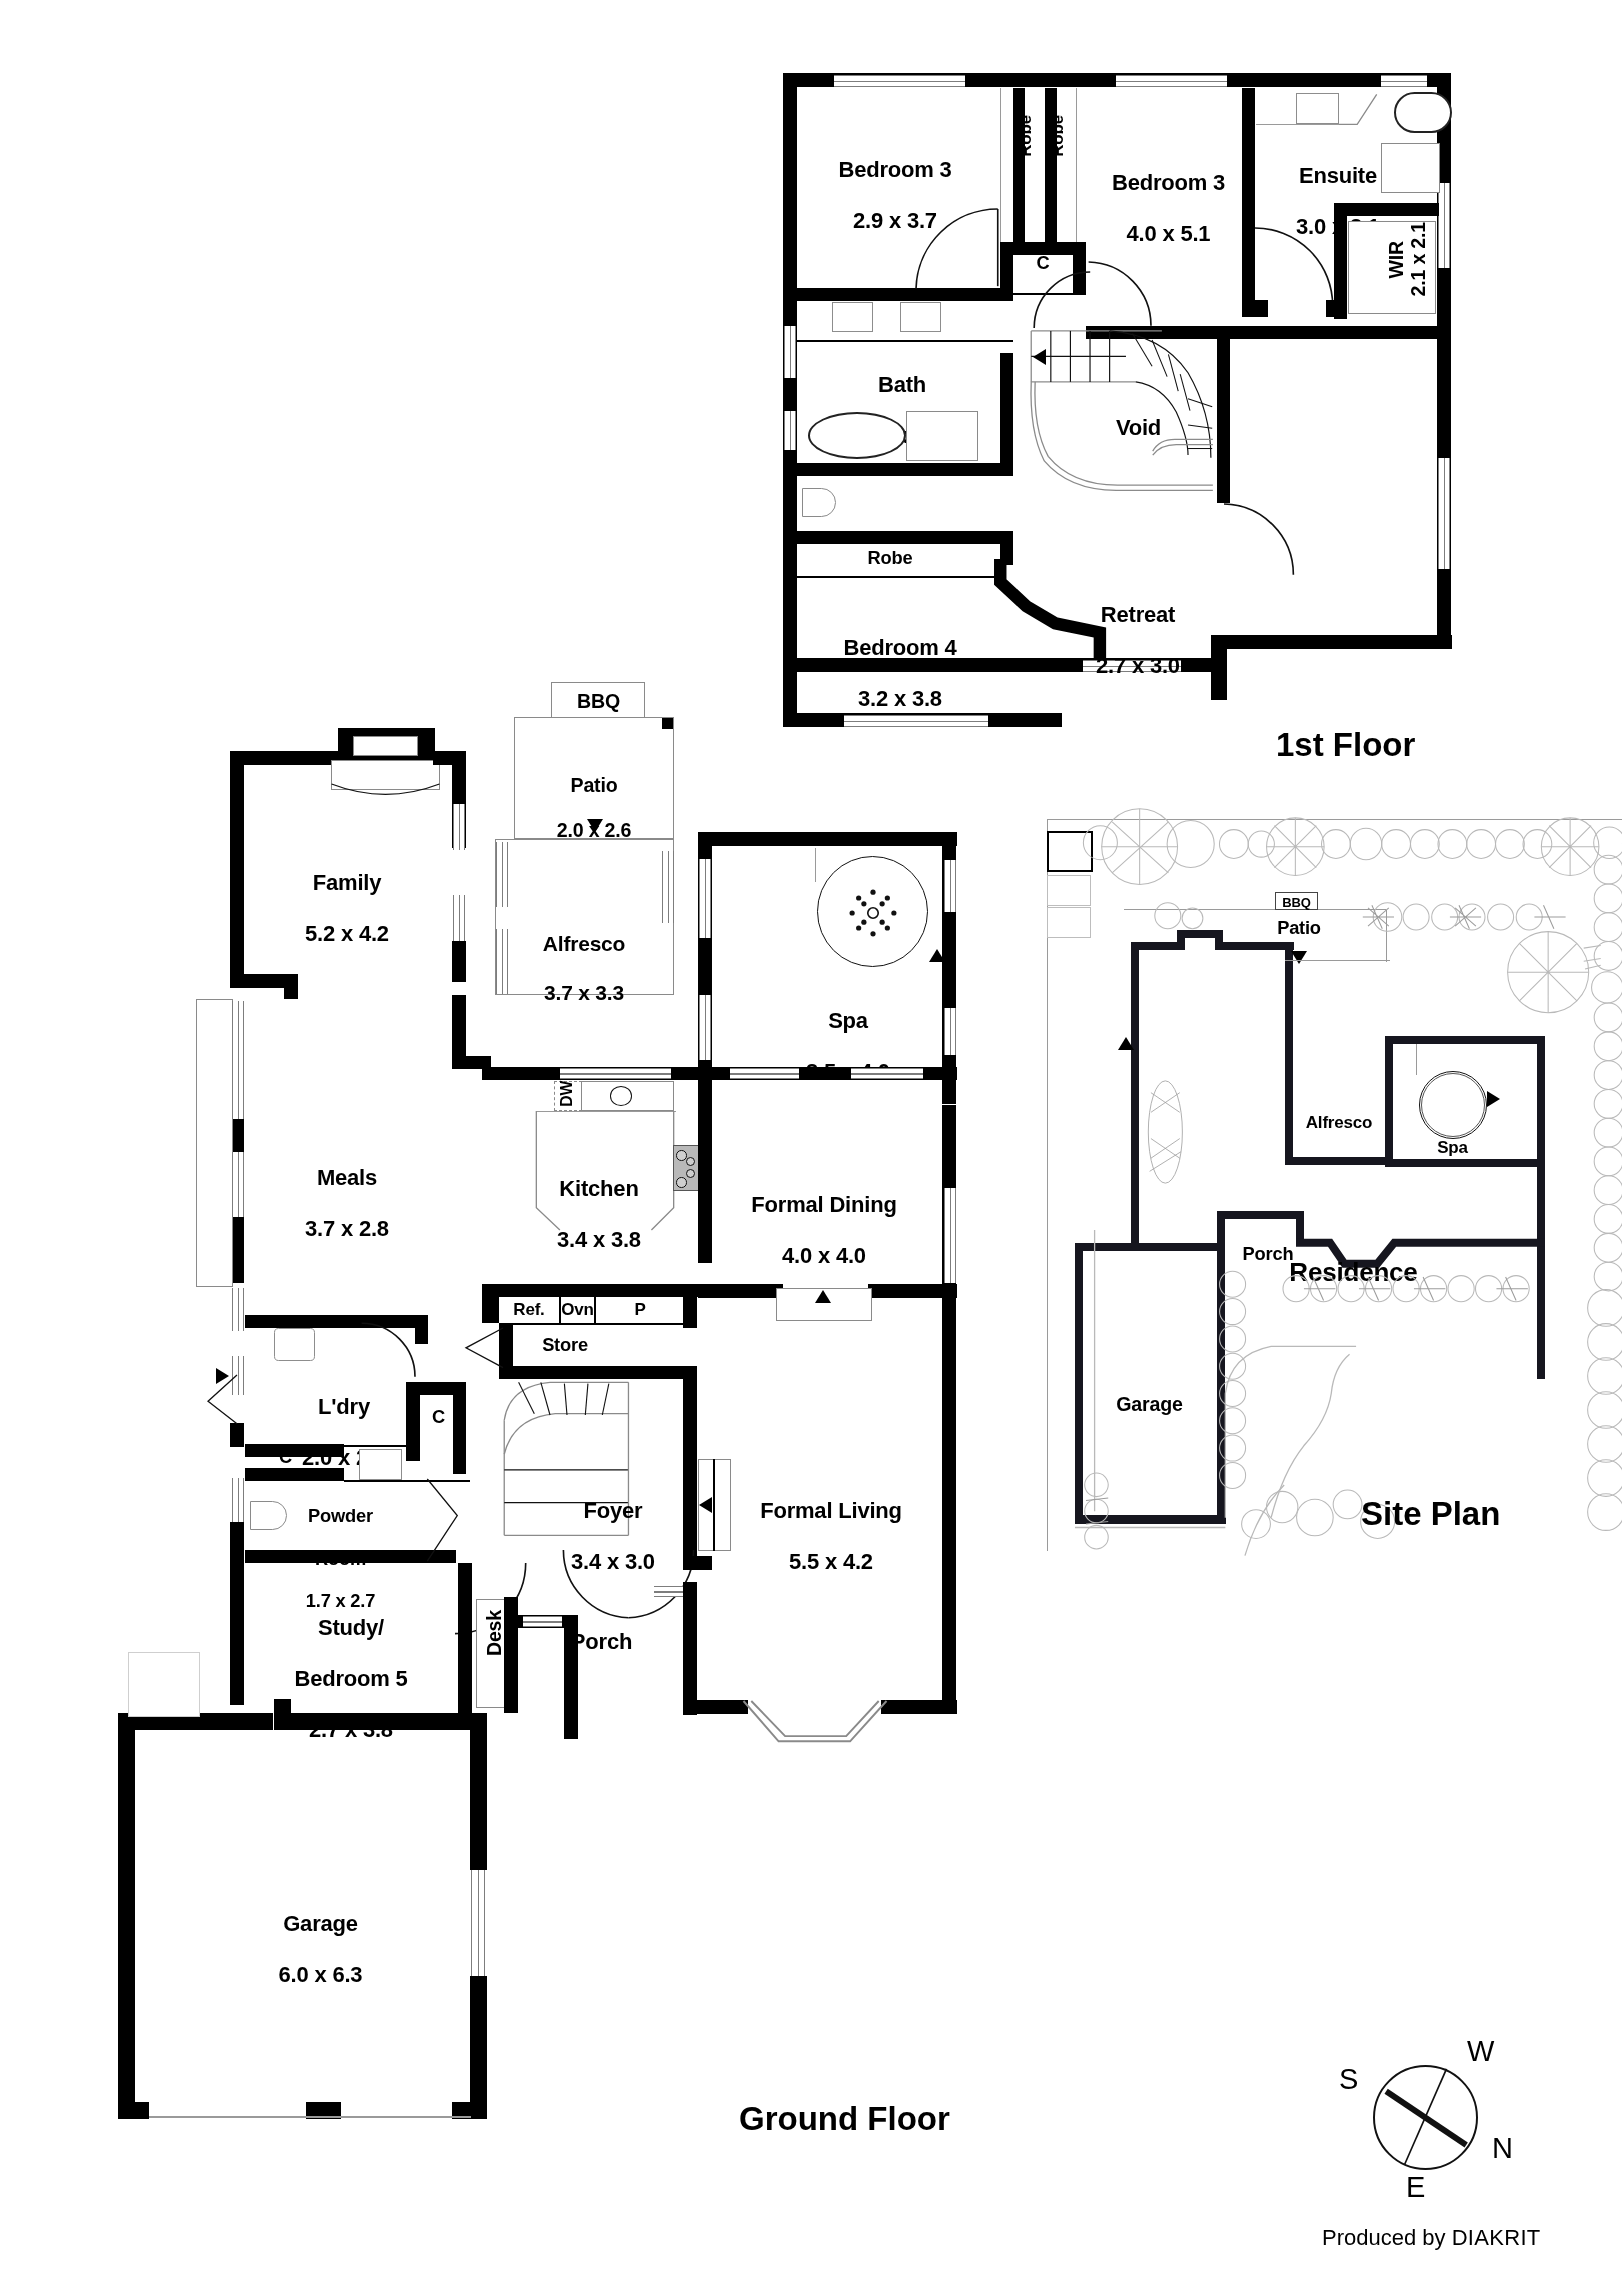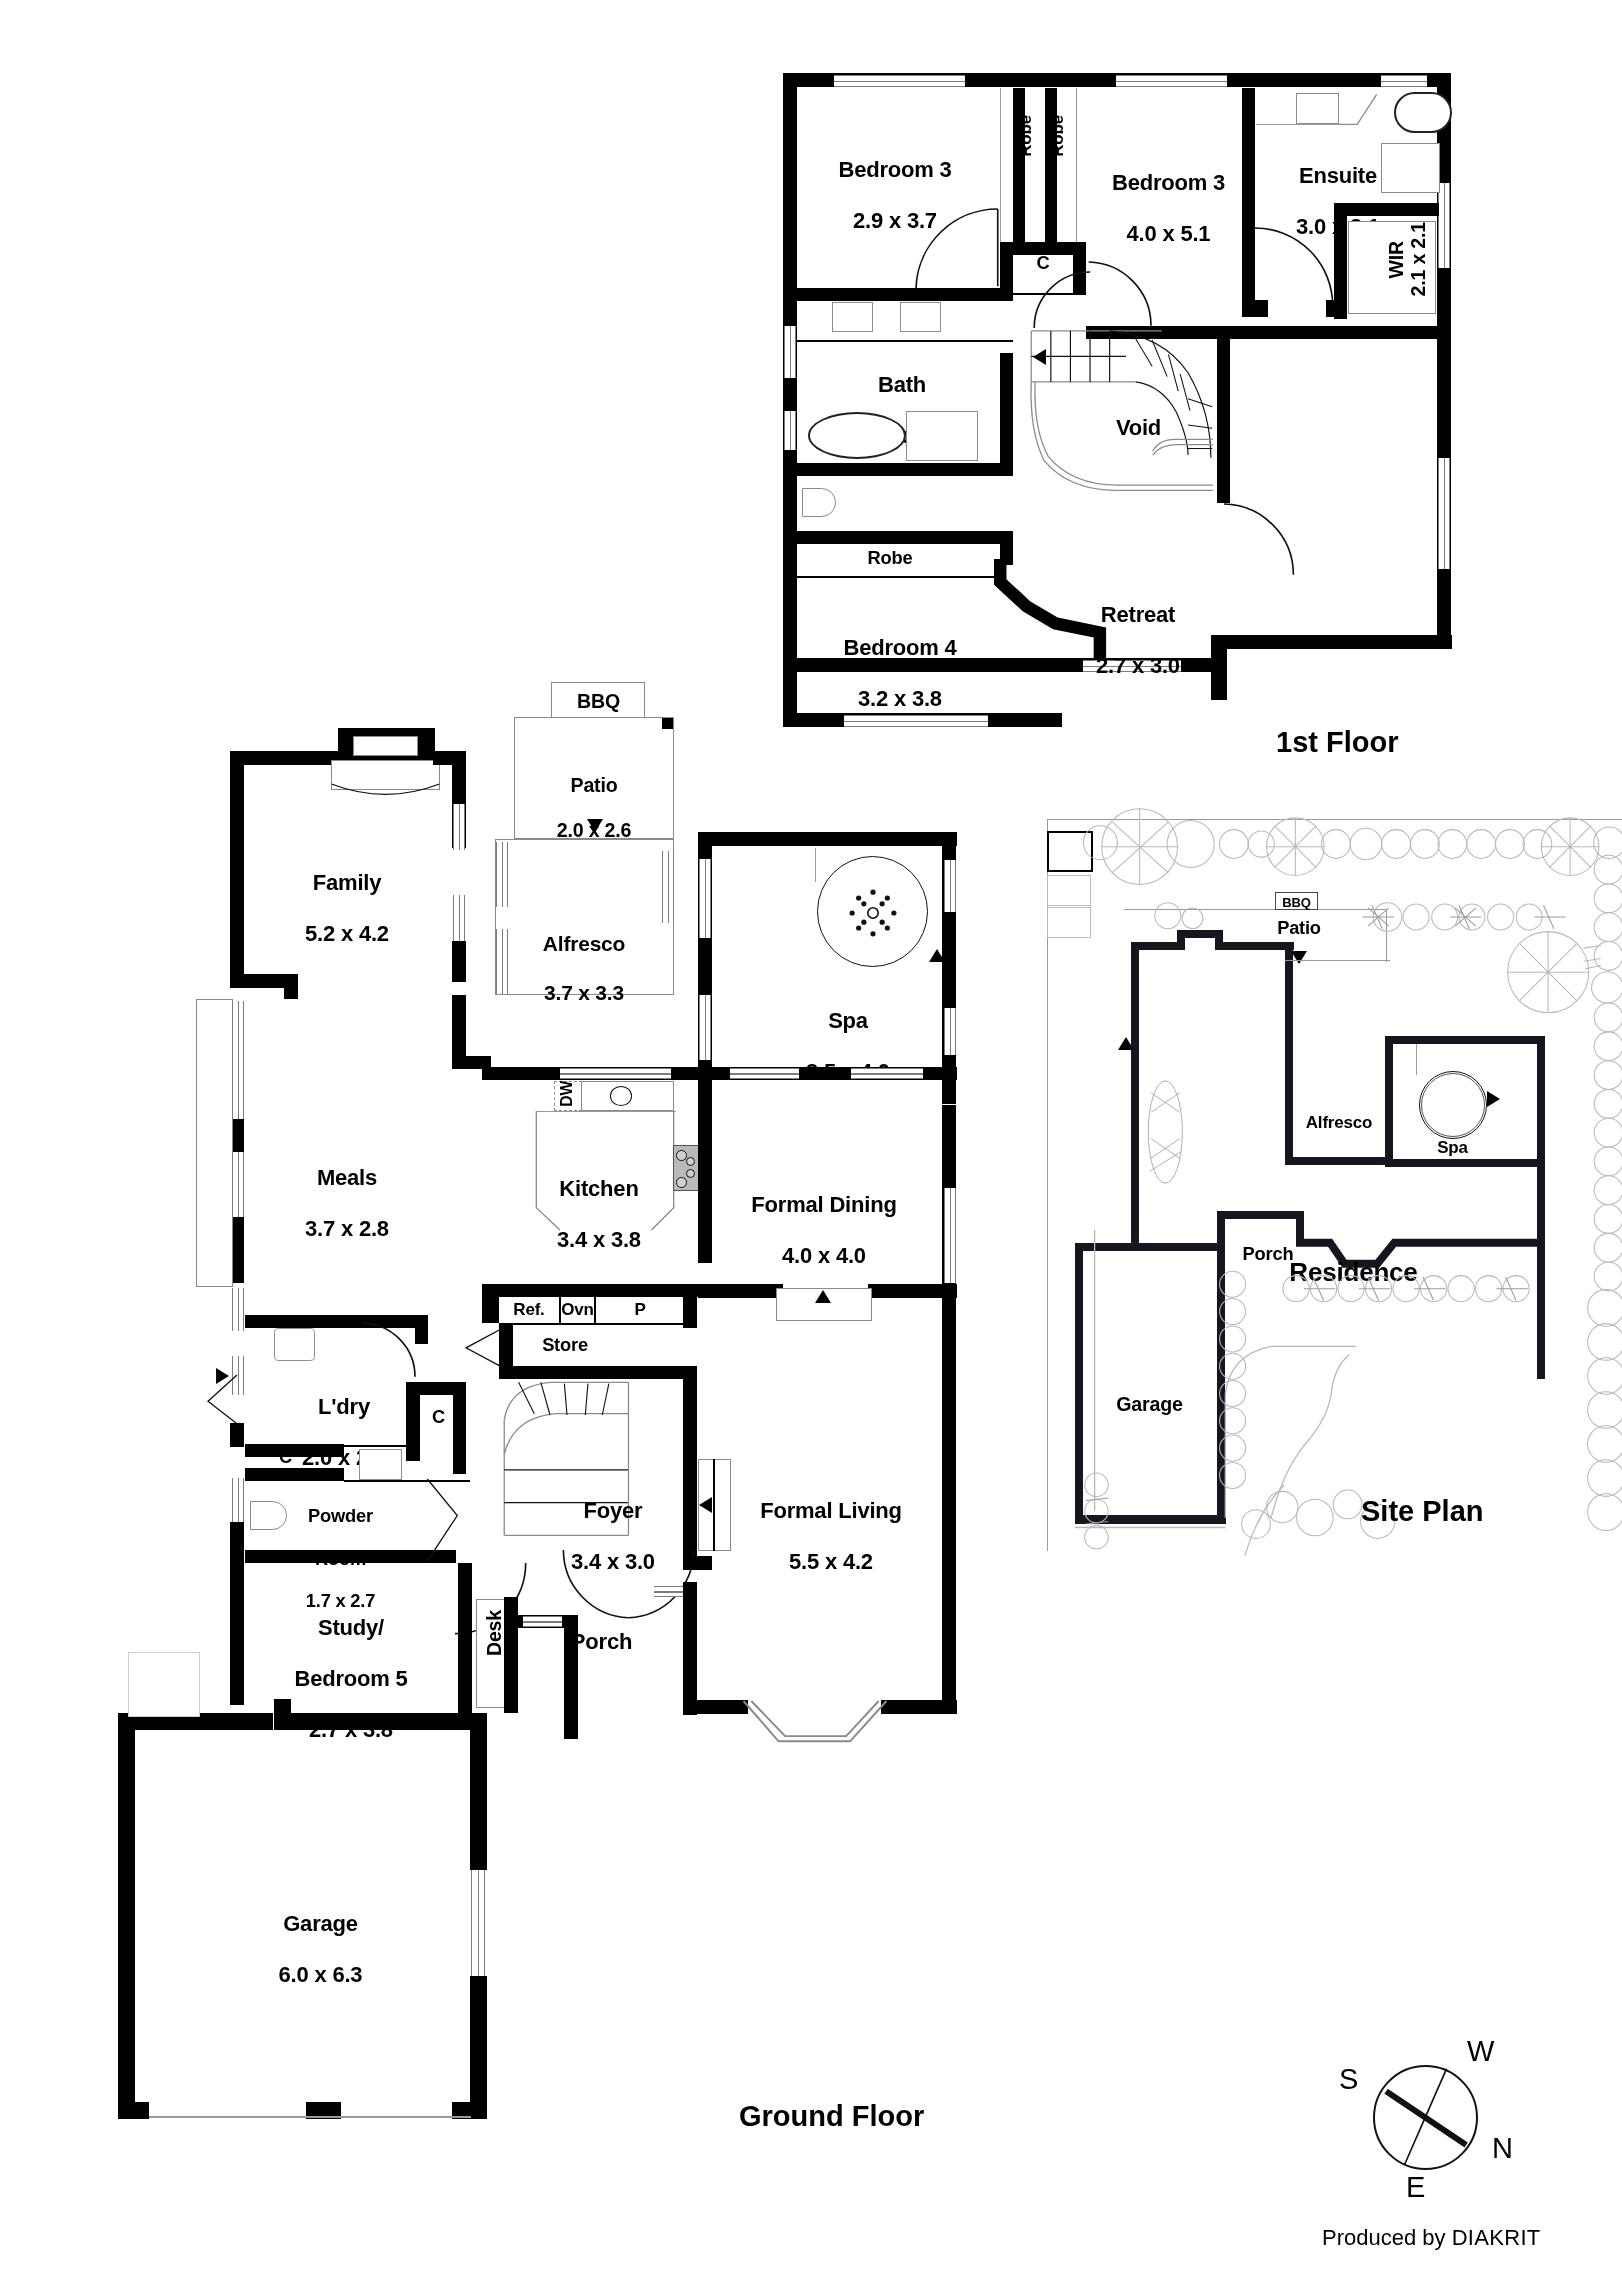--- a/index.html
+++ b/index.html
@@ -20,21 +20,21 @@
   .lbl{position:absolute;text-align:center;font-weight:bold;line-height:1.16;
        white-space:pre-line;letter-spacing:-0.2px;}
   .s34{font-size:22px;}
   .s30{font-size:19.6px;}
   .s28{font-size:18.3px;}
   .s26{font-size:17px;}
   .s24{font-size:15.7px;}
   .s20{font-size:13px;}
   .s40{font-size:26px;}
   .vert{writing-mode:vertical-rl;transform:rotate(180deg);}
-  .title{position:absolute;font-weight:bold;font-size:29px;letter-spacing:0px;}
+  .title{position:absolute;font-weight:bold;font-size:33px;letter-spacing:0px;}
   
   .fix{position:absolute;border:1.3px solid #8d8d8d;background:#fff;box-sizing:border-box;}
   .circ{position:absolute;border:2px solid #111;border-radius:50%;background:#fff;box-sizing:border-box;}
   .ellipse{position:absolute;border:2px solid #222;border-radius:50%;background:#fff;box-sizing:border-box;}
   .win{position:absolute;background:#fff;border-top:1.3px solid #7d7d7d;border-bottom:1.3px solid #7d7d7d;box-sizing:border-box;}
   .win:after{content:"";position:absolute;left:0;right:0;top:50%;height:1.3px;background:#7d7d7d;}
   .winv{position:absolute;background:#fff;border-left:1.3px solid #7d7d7d;border-right:1.3px solid #7d7d7d;box-sizing:border-box;}
   .winv:after{content:"";position:absolute;top:0;bottom:0;left:50%;width:1.3px;background:#7d7d7d;}
   .tri-d{position:absolute;width:0;height:0;border-left:8.5px solid transparent;border-right:8.5px solid transparent;border-top:13px solid #000;}
   .tri-u{position:absolute;width:0;height:0;border-left:8.5px solid transparent;border-right:8.5px solid transparent;border-bottom:13px solid #000;}

